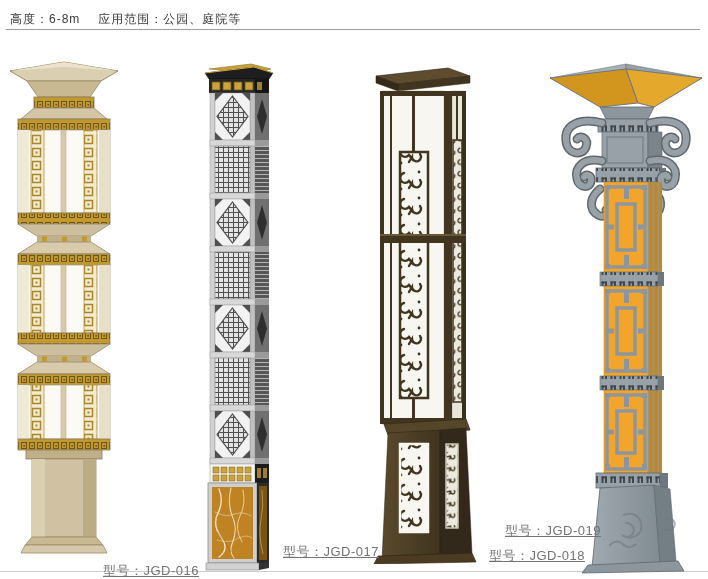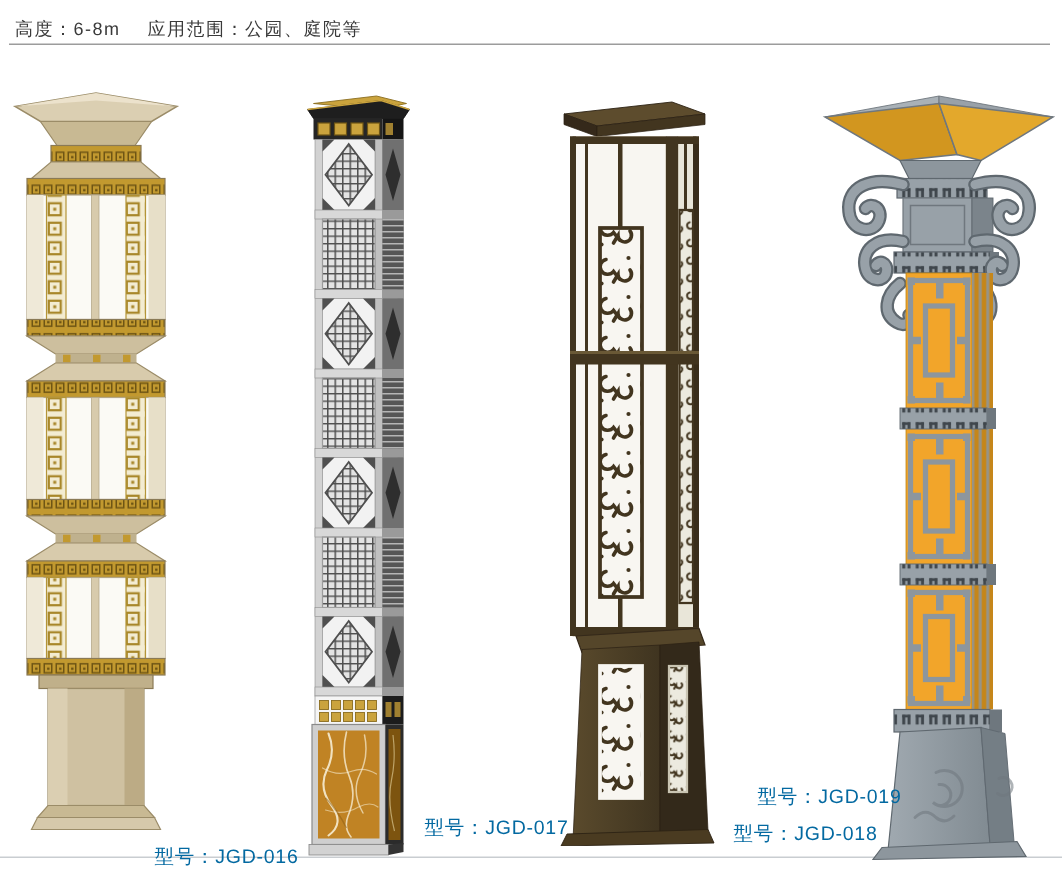--- a/index.html
+++ b/index.html
@@ -10,21 +10,21 @@
   .hdr{
     position:absolute;left:10px;top:11px;font-size:12px;color:#3a3a3a;
     letter-spacing:1px;white-space:nowrap;
   }
   .hdr span{margin-right:18px;}
   .rule-top{position:absolute;left:6px;top:29px;width:694px;height:1px;background:#9c9c9c;}
   .rule-bottom{position:absolute;left:0;top:571px;width:708px;height:1px;background:#c9cdd1;}
   .figure{position:absolute;}
   .figure svg{display:block;}
   .model-label{
-    position:absolute;font-size:13px;color:#0369a1;letter-spacing:0.5px;white-space:nowrap;
+    position:absolute;font-size:13px;color:#737373;letter-spacing:0.5px;white-space:nowrap;text-decoration:underline;
   }
   #lbl-016{left:103px;top:543px;margin-top:19px;}
   #lbl-017{left:283px;top:543px;}
   #lbl-018{left:489px;top:547px;}
   #lbl-019{left:505px;top:522px;}
 </style>
 </head>
 <body>
 
 <div id="page">

